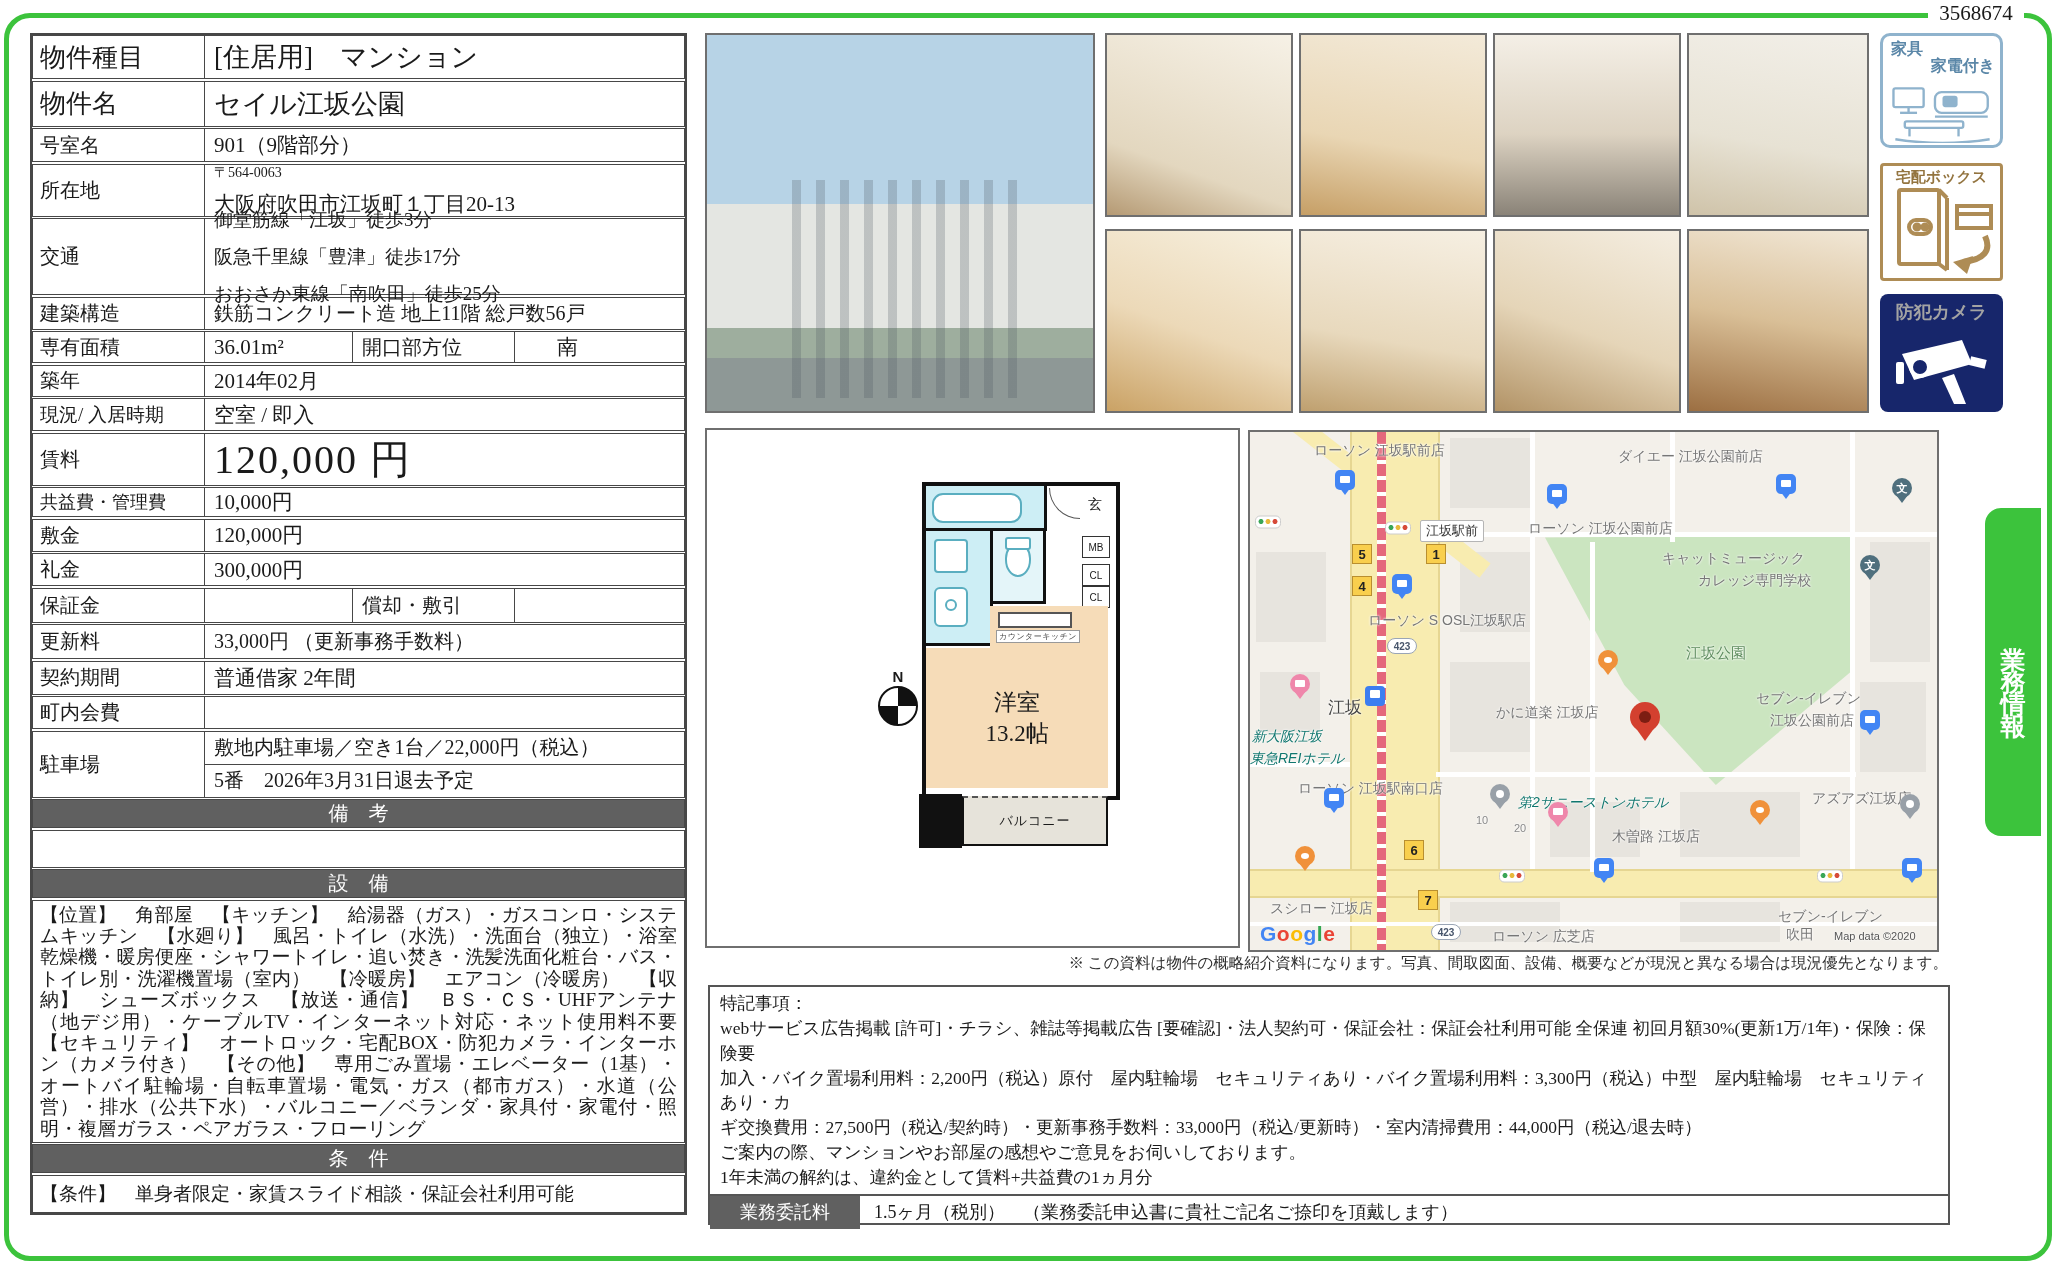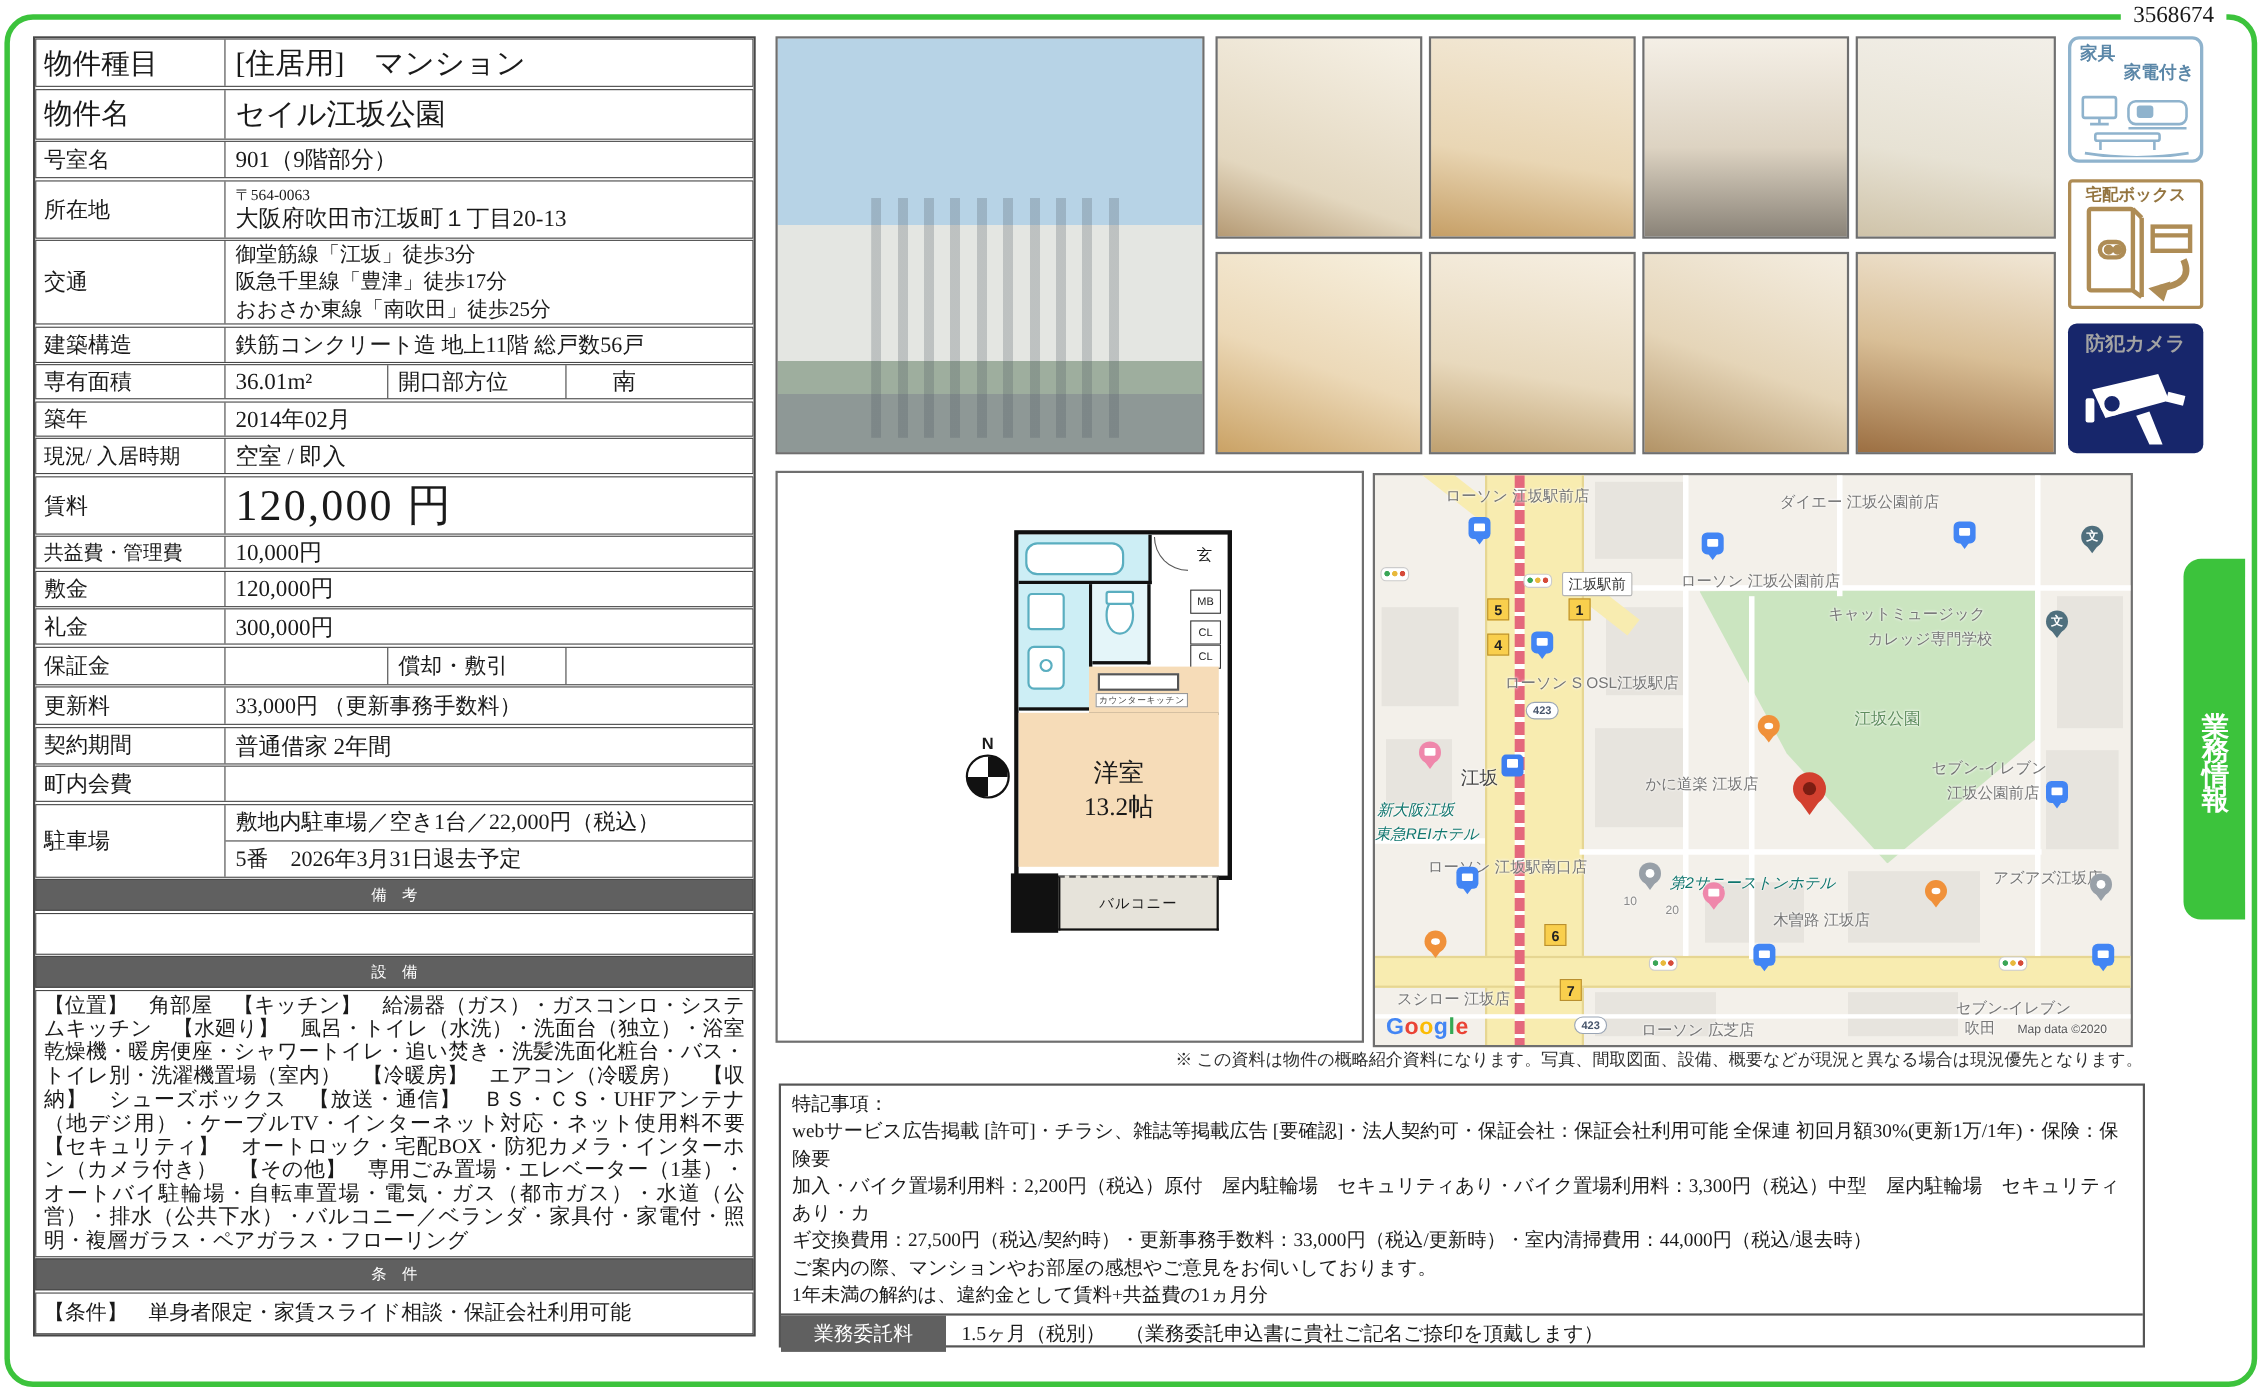--- a/index.html
+++ b/index.html
@@ -15,29 +15,29 @@
   .t-row{display:flex;border:1.5px solid #474747;margin-top:1.5px;background:#fff;box-sizing:border-box;}
   .t-row:first-child{margin-top:0;}
   .t-label{width:172px;flex:none;border-right:1.5px solid #474747;padding:1px 7px;display:flex;align-items:center;font-size:20px;box-sizing:border-box;}
   .t-value{flex:1;padding:1px 9px;display:flex;align-items:center;font-size:21px;box-sizing:border-box;}
   .t-v1{width:148px;flex:none;border-right:1.5px solid #474747;padding:1px 9px;display:flex;align-items:center;font-size:21px;box-sizing:border-box;}
   .t-label2{width:162px;flex:none;border-right:1.5px solid #474747;padding:1px 9px;display:flex;align-items:center;font-size:20px;box-sizing:border-box;}
   .t-v2{flex:1;display:flex;align-items:center;padding-left:42px;font-size:21px;}
   .big .t-label{font-size:26px;}
   .big .t-value{font-size:27px;}
   .rent .t-value{font-size:40px;letter-spacing:2px;}
-  .t-col{flex:1;display:flex;flex-direction:column;justify-content:center;padding:2px 9px;}
+  .t-col{flex:1;display:flex;flex-direction:column;justify-content:center;padding:2px 9px;gap:12px;}
   .t-col .postal{font-size:14px;line-height:15px;}
   .t-col .addr{font-size:21px;line-height:24px;}
   .t-col .tl1{font-size:19px;line-height:25px;}
   .t-vstack{flex:1;display:flex;flex-direction:column;}
   .t-vstack div{flex:1;display:flex;align-items:center;padding:1px 9px;font-size:20px;}
   .t-vstack div:first-child{border-bottom:1.5px solid #474747;}
   .t-head{height:27px;background:#606060;color:#fff;display:flex;align-items:center;justify-content:center;
-          font-size:14px;border:1.5px solid #474747;margin-top:1.5px;}
+          font-size:20px;border:1.5px solid #474747;margin-top:1.5px;}
   .t-text{border:1.5px solid #474747;margin-top:1.5px;padding:3px 7px;font-size:19px;line-height:21.4px;text-align:justify;}
   
   .photo{position:absolute;border:2.5px solid #6f6f6f;box-sizing:border-box;}
   .photo-main{left:705px;top:33px;width:390px;height:380px;
     background-image:repeating-linear-gradient(90deg, rgba(75,85,95,.25) 0 9px, rgba(255,255,255,0) 9px 24px),
       linear-gradient(180deg,#b7d3e6 0 45%,#e4e6e2 45% 78%,#9eae9e 78% 86%,#8e9896 86%);
     background-size:62% 58%,100% 100%;background-position:58% 92%,0 0;background-repeat:no-repeat,no-repeat;}
   .p1{background:linear-gradient(200deg,#f6f1e6,#e3d7bf 70%,#b59a74);}
   .p2{background:linear-gradient(190deg,#f3ead9,#e9d6b4 60%,#c69f66);}
   .p3{background:linear-gradient(180deg,#f4efe6,#ddd3c2 55%,#8a8378);}

